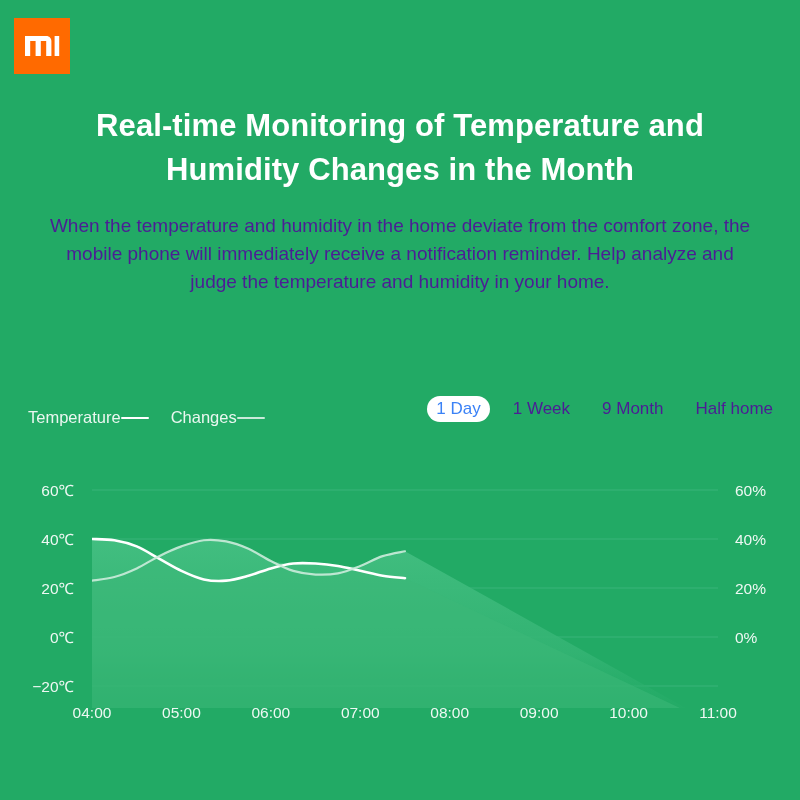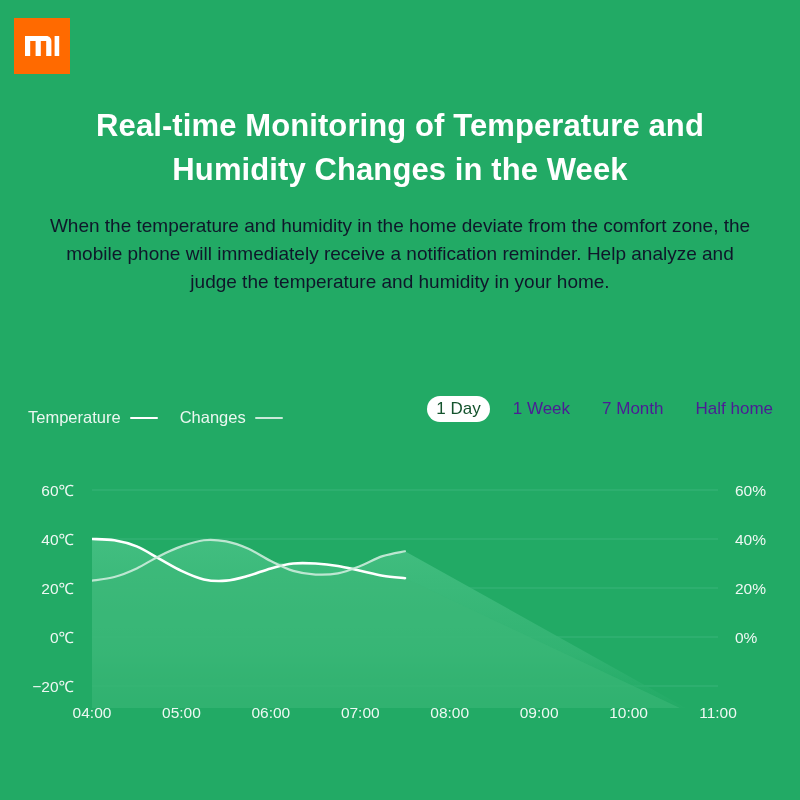--- a/index.html
+++ b/index.html
@@ -51,39 +51,38 @@
     letter-spacing: 0.1px;
   }
 
   
   .subcopy {
     position: absolute;
     left: 46px;
     top: 212px;
     width: 708px;
     text-align: center;
-    color: #0f172a;
+    color: #4c1d95;
     font-size: 19px;
     font-weight: normal;
     line-height: 28px;
   }
 
   
   .legend {
     position: absolute;
     left: 28px;
     top: 408px;
     display: flex;
     align-items: center;
     gap: 22px;
   }
   .legend-item {
     display: flex;
     align-items: center;
-    gap: 9px;
     color: #eaf7f0;
     font-size: 16.5px;
     white-space: nowrap;
   }
   .legend-swatch {
     display: inline-block;
     width: 28px;
     height: 2px;
     border-radius: 1px;
   }
@@ -103,21 +102,21 @@
     color: #4c1d95;
     font-size: 17px;
     padding: 3px 9px;
     border-radius: 13px;
     white-space: nowrap;
     cursor: pointer;
     line-height: 20px;
   }
   .range-tab.active {
     background: #ffffff;
-    color: #14532d;
+    color: #3b82f6;
   }
 
   
   .chart {
     position: absolute;
     left: 0;
     top: 466px;
     width: 760px;
     height: 260px;
   }
@@ -139,39 +138,39 @@
 
   <div class="logo">
     <svg width="36" height="28" viewBox="0 0 36 28" aria-hidden="true">
 
       <path d="M1 4 L1 24 L6.2 24 L6.2 9 L11.6 9 L11.6 24 L16.8 24 L16.8 9 L22.2 9 L22.2 24 L27.4 24 L27.4 9
                C27.4 6.2 25.2 4 22.4 4 Z" fill="#ffffff"></path>
       <rect x="30.6" y="4" width="4.6" height="20" fill="#ffffff"></rect>
     </svg>
   </div>
 
-  <div class="headline">Real-time Monitoring of Temperature and Humidity Changes in the Week</div>
+  <div class="headline">Real-time Monitoring of Temperature and Humidity Changes in the Month</div>
 
   <div class="subcopy">When the temperature and humidity in the home deviate from the comfort zone, the mobile phone will immediately receive a notification reminder. Help analyze and judge the temperature and humidity in your home.</div>
 
   <div class="legend">
     <div class="legend-item">
       <span>Temperature</span>
       <span class="legend-swatch temp"></span>
     </div>
     <div class="legend-item">
       <span>Changes</span>
       <span class="legend-swatch hum"></span>
     </div>
   </div>
 
   <div class="range-tabs">
     <div class="range-tab active">1 Day</div>
     <div class="range-tab">1 Week</div>
-    <div class="range-tab">7 Month</div>
+    <div class="range-tab">9 Month</div>
     <div class="range-tab">Half home</div>
   </div>
 
   <div class="chart">
     <svg width="800" height="260" viewBox="0 0 800 260" id="chart-svg" aria-hidden="true">
       <defs>
         <linearGradient id="areaFade" x1="0" y1="0" x2="0" y2="1">
           <stop offset="0%" stop-color="#42be80" stop-opacity="1"></stop>
           <stop offset="62%" stop-color="#34b474" stop-opacity="0.85"></stop>
           <stop offset="100%" stop-color="#22aa65" stop-opacity="0.15"></stop>

